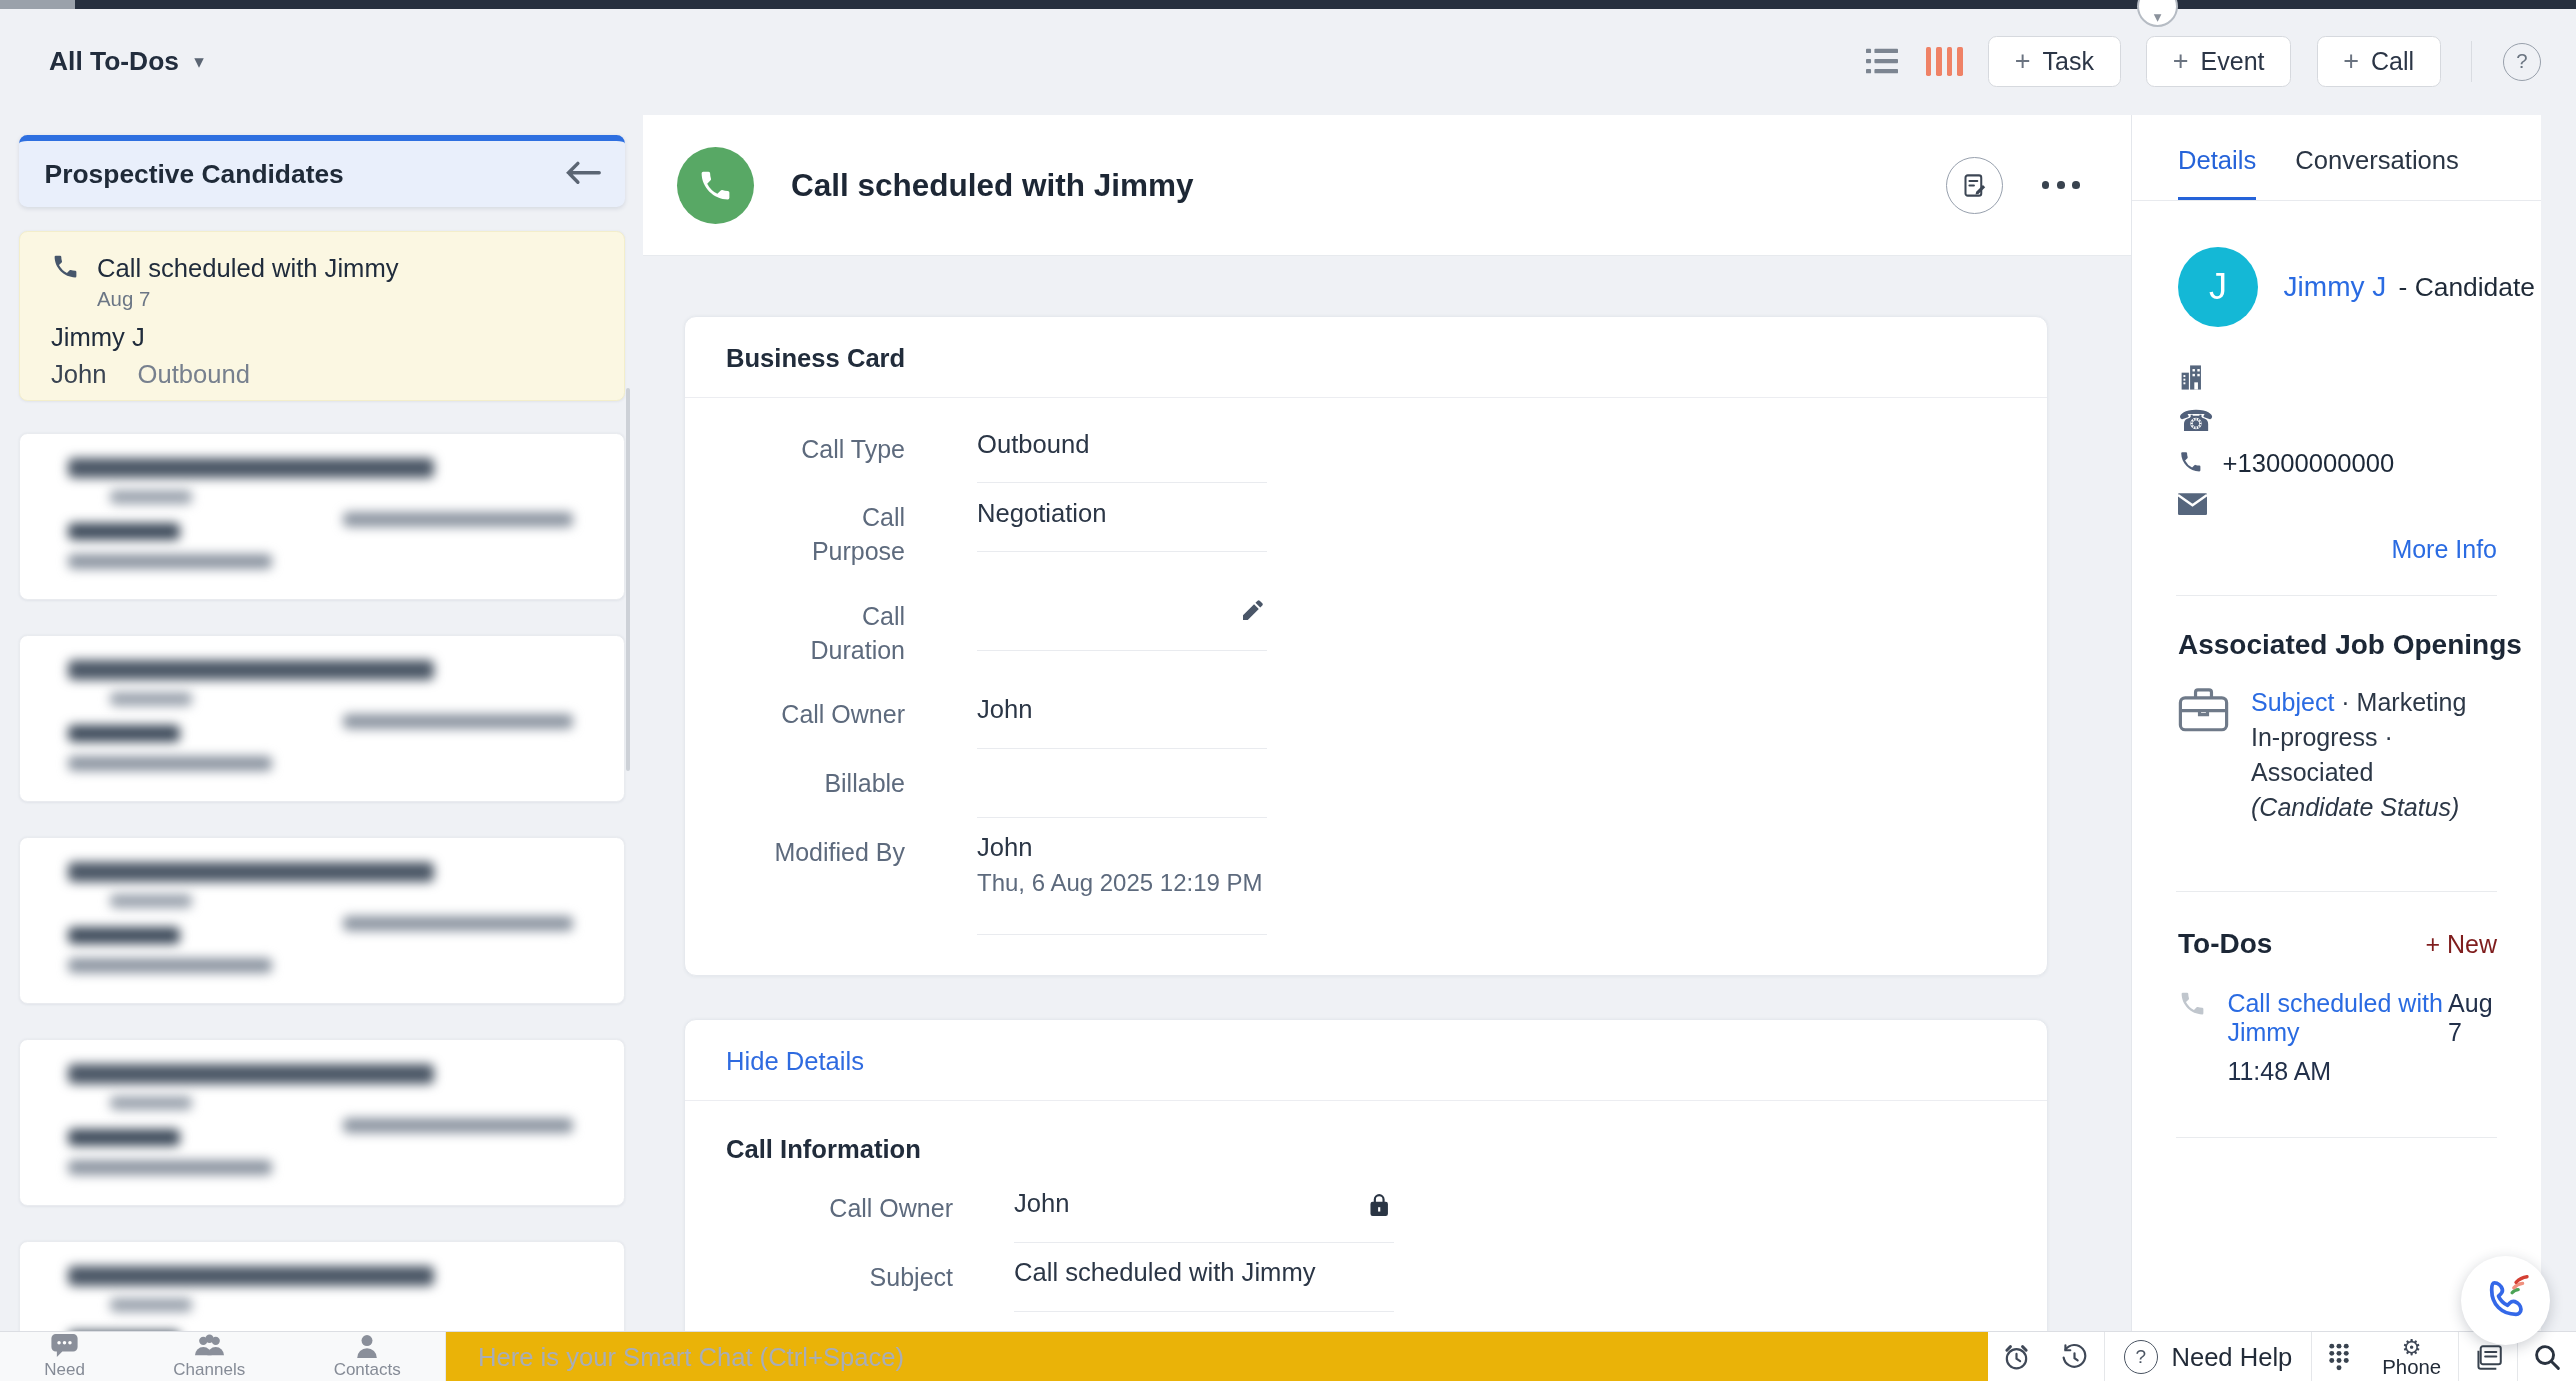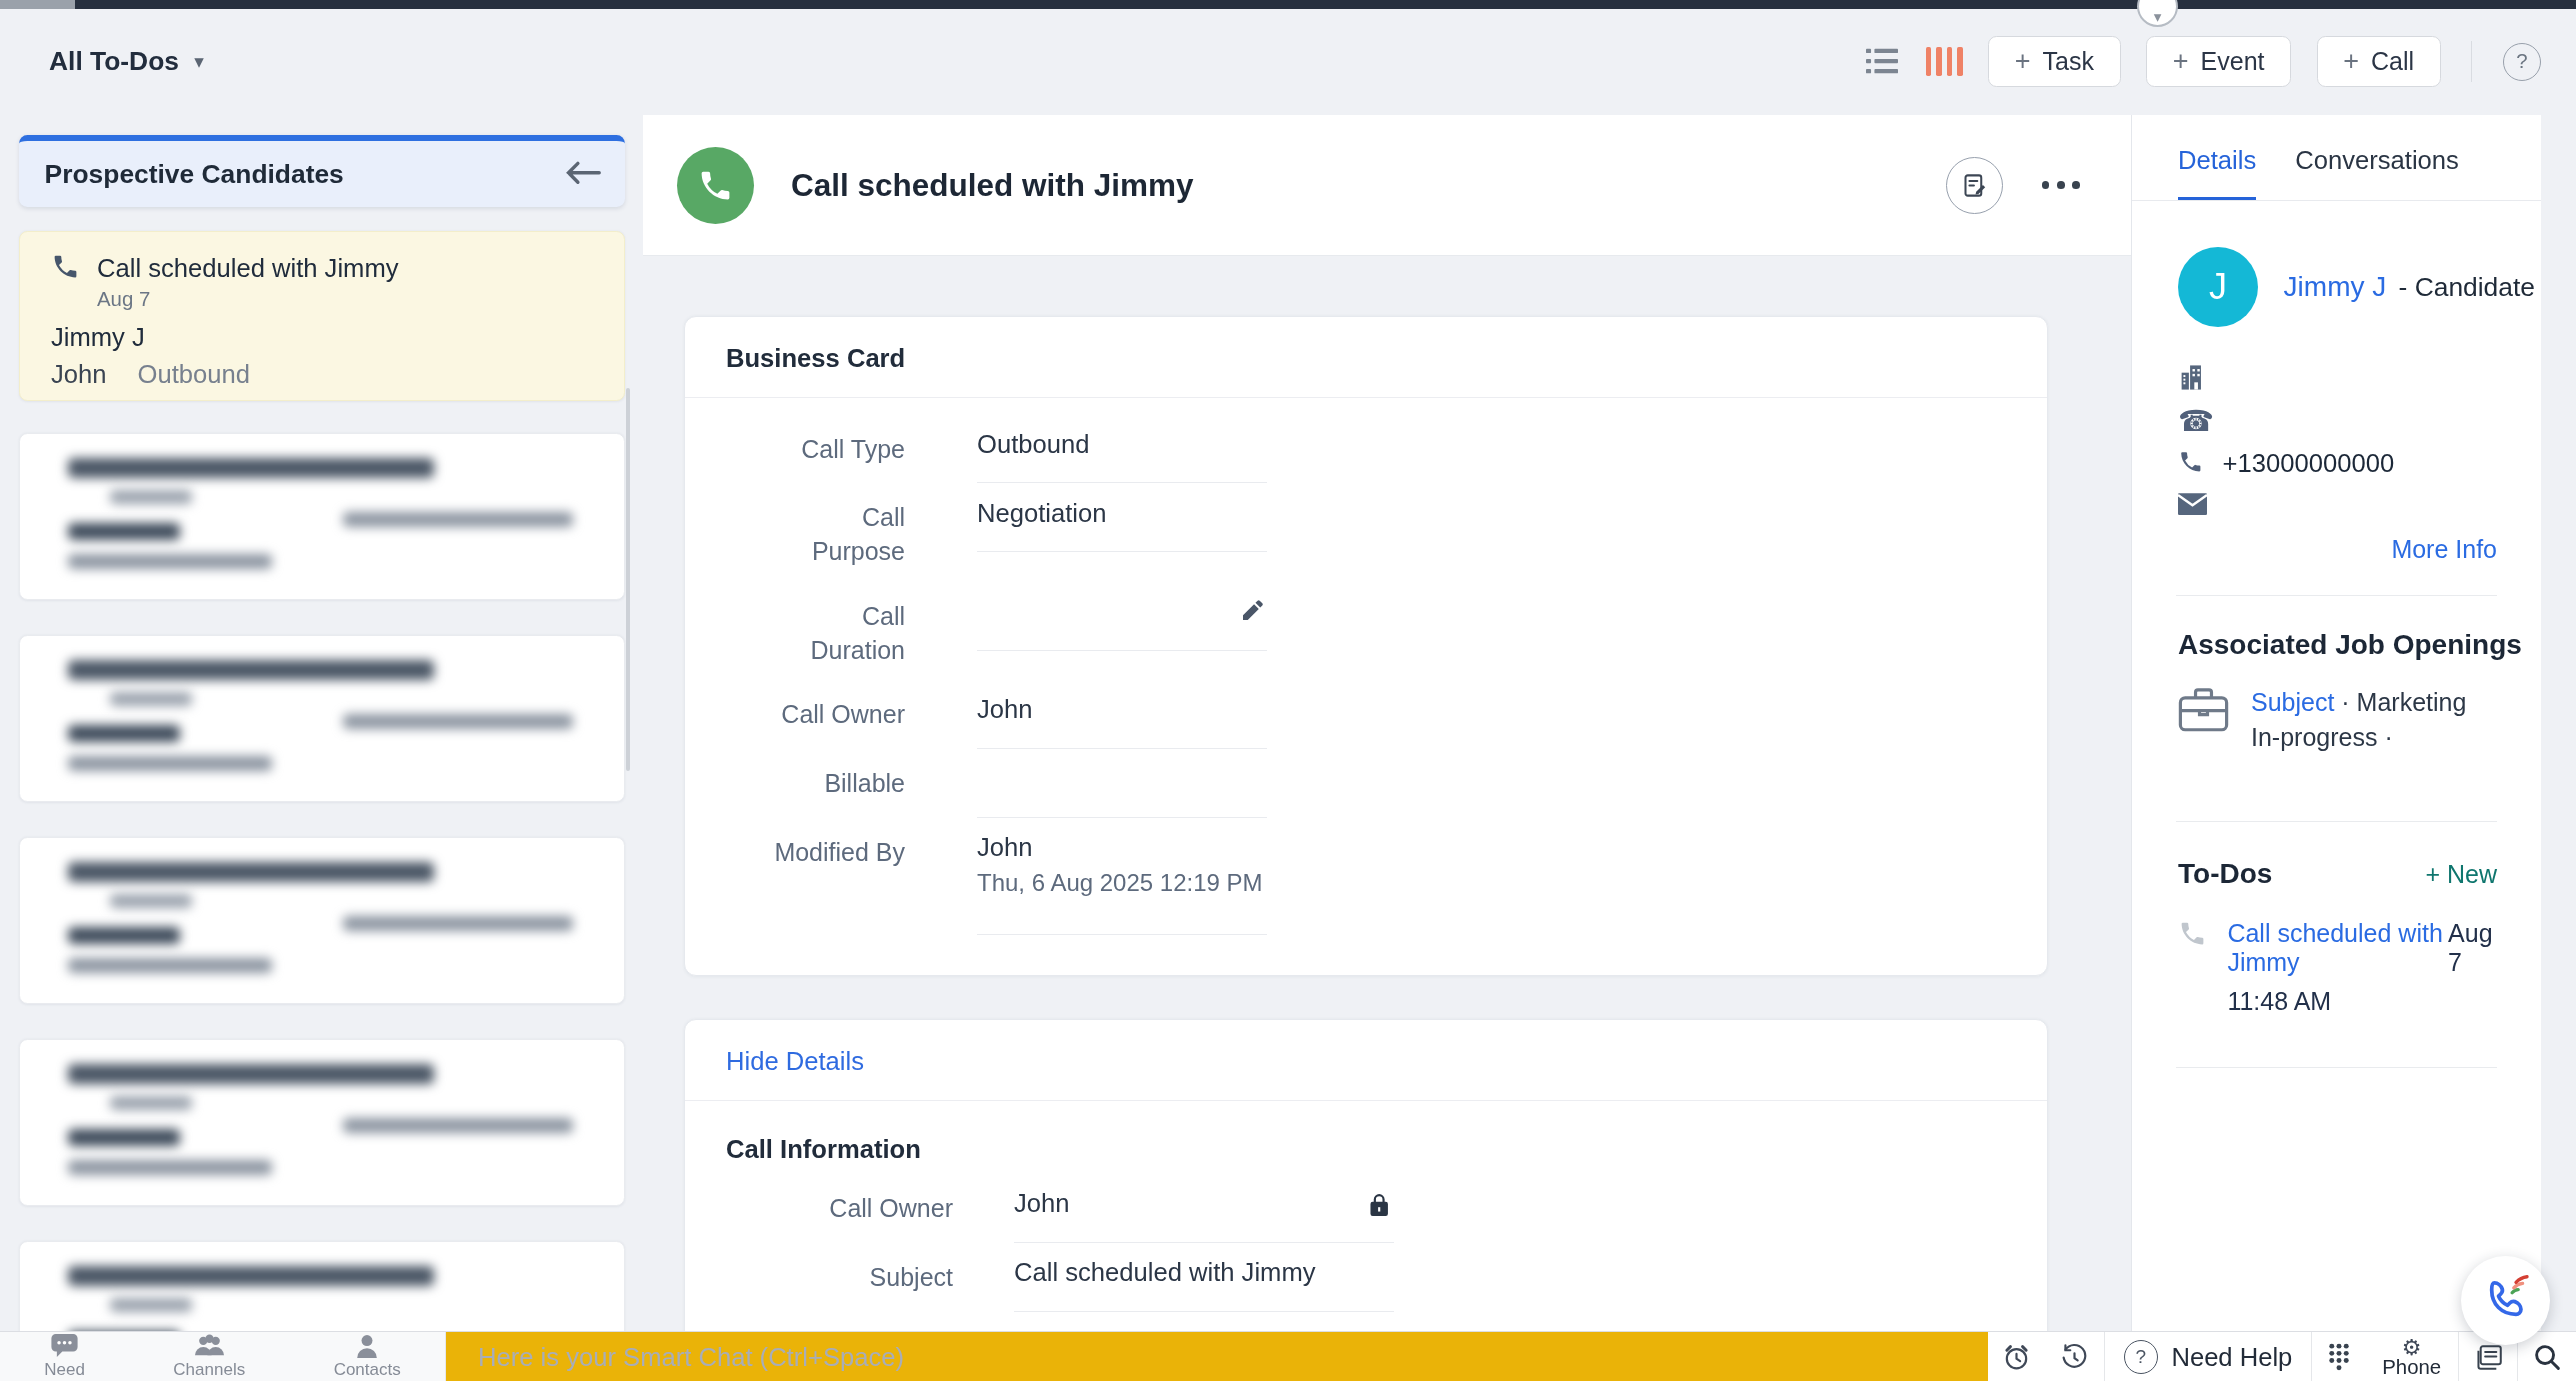--- a/index.html
+++ b/index.html
@@ -109,21 +109,21 @@
   .more-info{padding:8.5px 44px 0 0;text-align:right;font-size:25px;color:#2a6be2;cursor:pointer;}
   .rp-divider{margin:31px 44px 0 44px;height:0.9px;background:#e9ebee;}
   .rp-section-title{padding:34px 0 0 46px;font-size:28px;font-weight:700;color:#1c2736;}
   .ajo-row{display:flex;padding:24px 44px 0 46px;gap:22px;}
   .ajo-text{font-size:25px;line-height:35px;color:#2c3746;}
   .ajo-link{color:#2a6be2;cursor:pointer;}
   .ajo-note{font-style:italic;}
   .rp-divider.big-gap{margin-top:66px;}
   .todo-head{display:flex;align-items:center;justify-content:space-between;padding:36px 44px 0 46px;}
   .todo-title{font-size:28px;font-weight:700;color:#1c2736;}
-  .todo-new{font-size:25px;color:#0f766e;cursor:pointer;}
+  .todo-new{font-size:25px;color:#7f1d1d;cursor:pointer;}
   .todo-item{display:flex;padding:29px 44px 0 46px;gap:20.4px;}
   .todo-lines{flex:1;}
   .todo-line1{display:flex;justify-content:space-between;align-items:baseline;}
   .todo-link{font-size:25px;color:#2a6be2;cursor:pointer;}
   .todo-date{font-size:25px;color:#22304a;}
   .todo-time{margin-top:10.2px;font-size:25px;color:#22304a;}
   .rp-divider.todo-gap{margin-top:51px;}
 
   
   .bottom-bar{position:absolute;left:0;top:1331px;width:2576px;height:51px;background:#fff;border-top:0.9px solid #dcdee3;
@@ -432,20 +432,24 @@
           <path d="M11 8V4.5A1.5 1.5 0 0 1 12.5 3h7A1.5 1.5 0 0 1 21 4.5V8"></path>
           <path d="M1.5 16h12 M18.5 16h12 M13.5 16h5v2.5h-5z"></path>
         </svg>
       </span>
       <div class="ajo-text">
         <div>
           <span class="ajo-link">Subject</span>
           <span>· Marketing</span>
         </div>
         <div>In-progress ·</div>
+        <div>
+          <span>Associated</span>
+          <span class="ajo-note">(Candidate Status)</span>
+        </div>
       </div>
     </div>
     <div class="rp-divider big-gap"></div>
 
     <div class="todo-head">
       <span class="todo-title">To-Dos</span>
       <span class="todo-new">+ New</span>
     </div>
     <div class="todo-item">
       <span>

